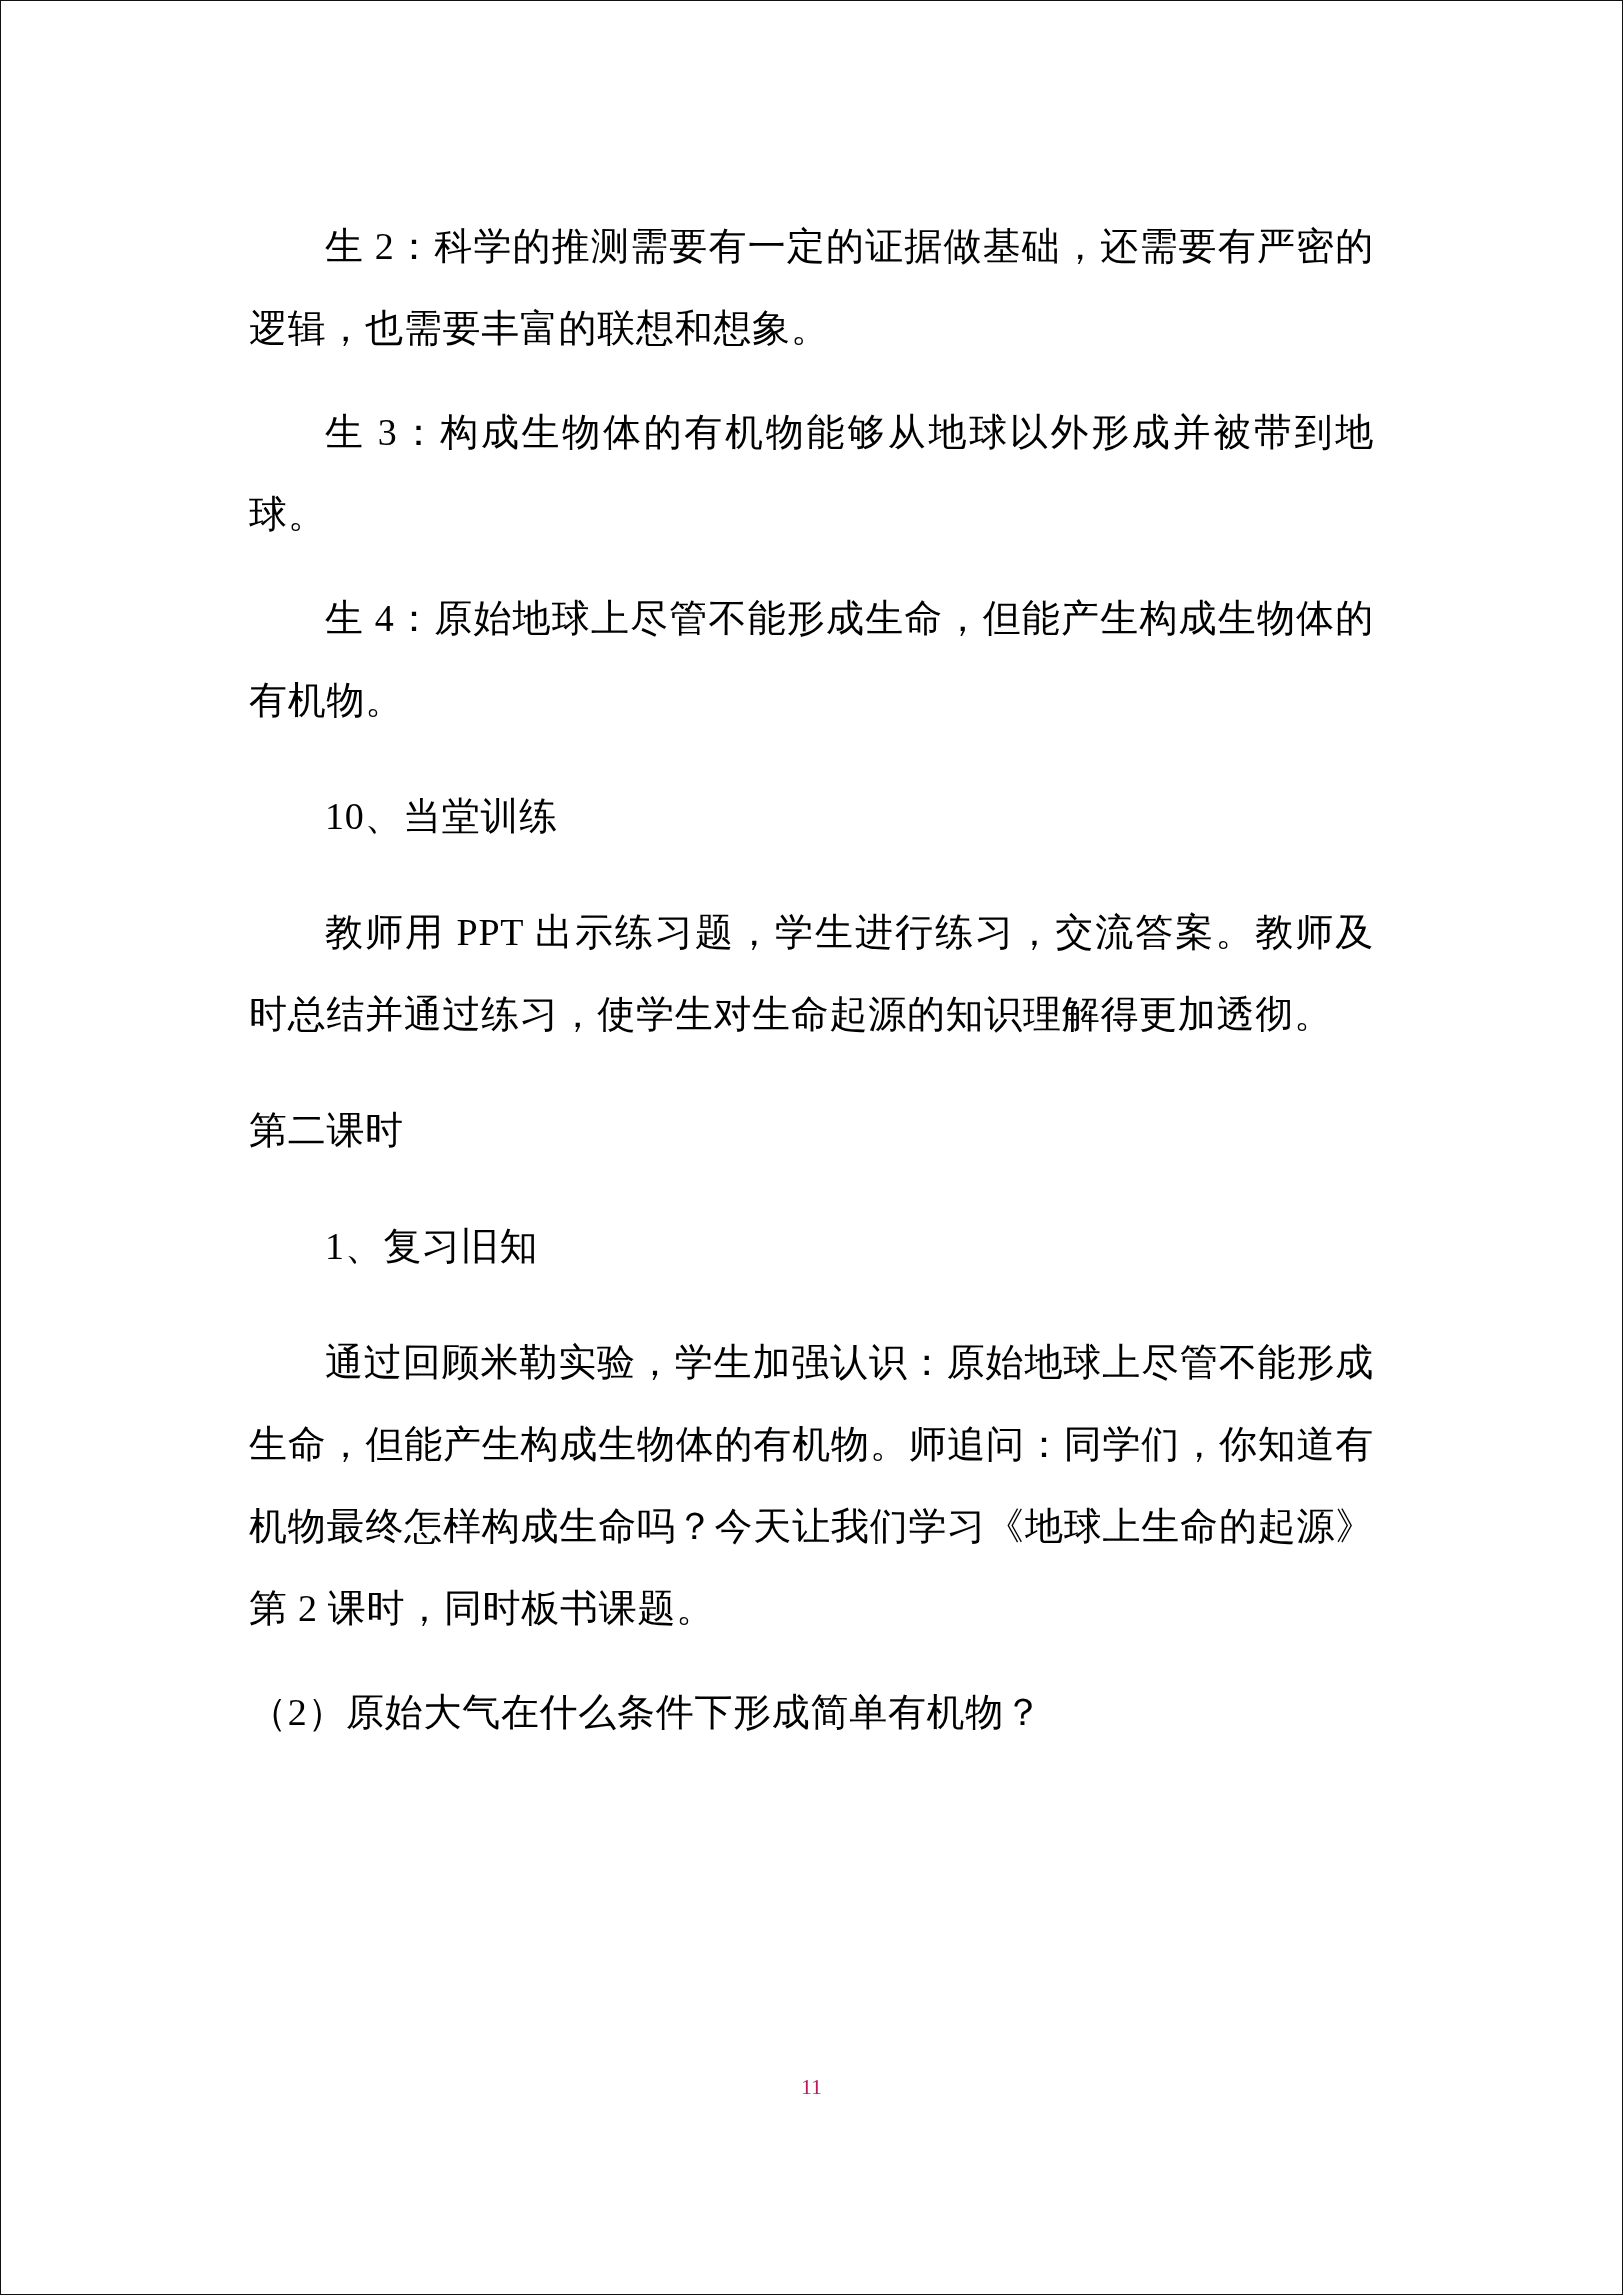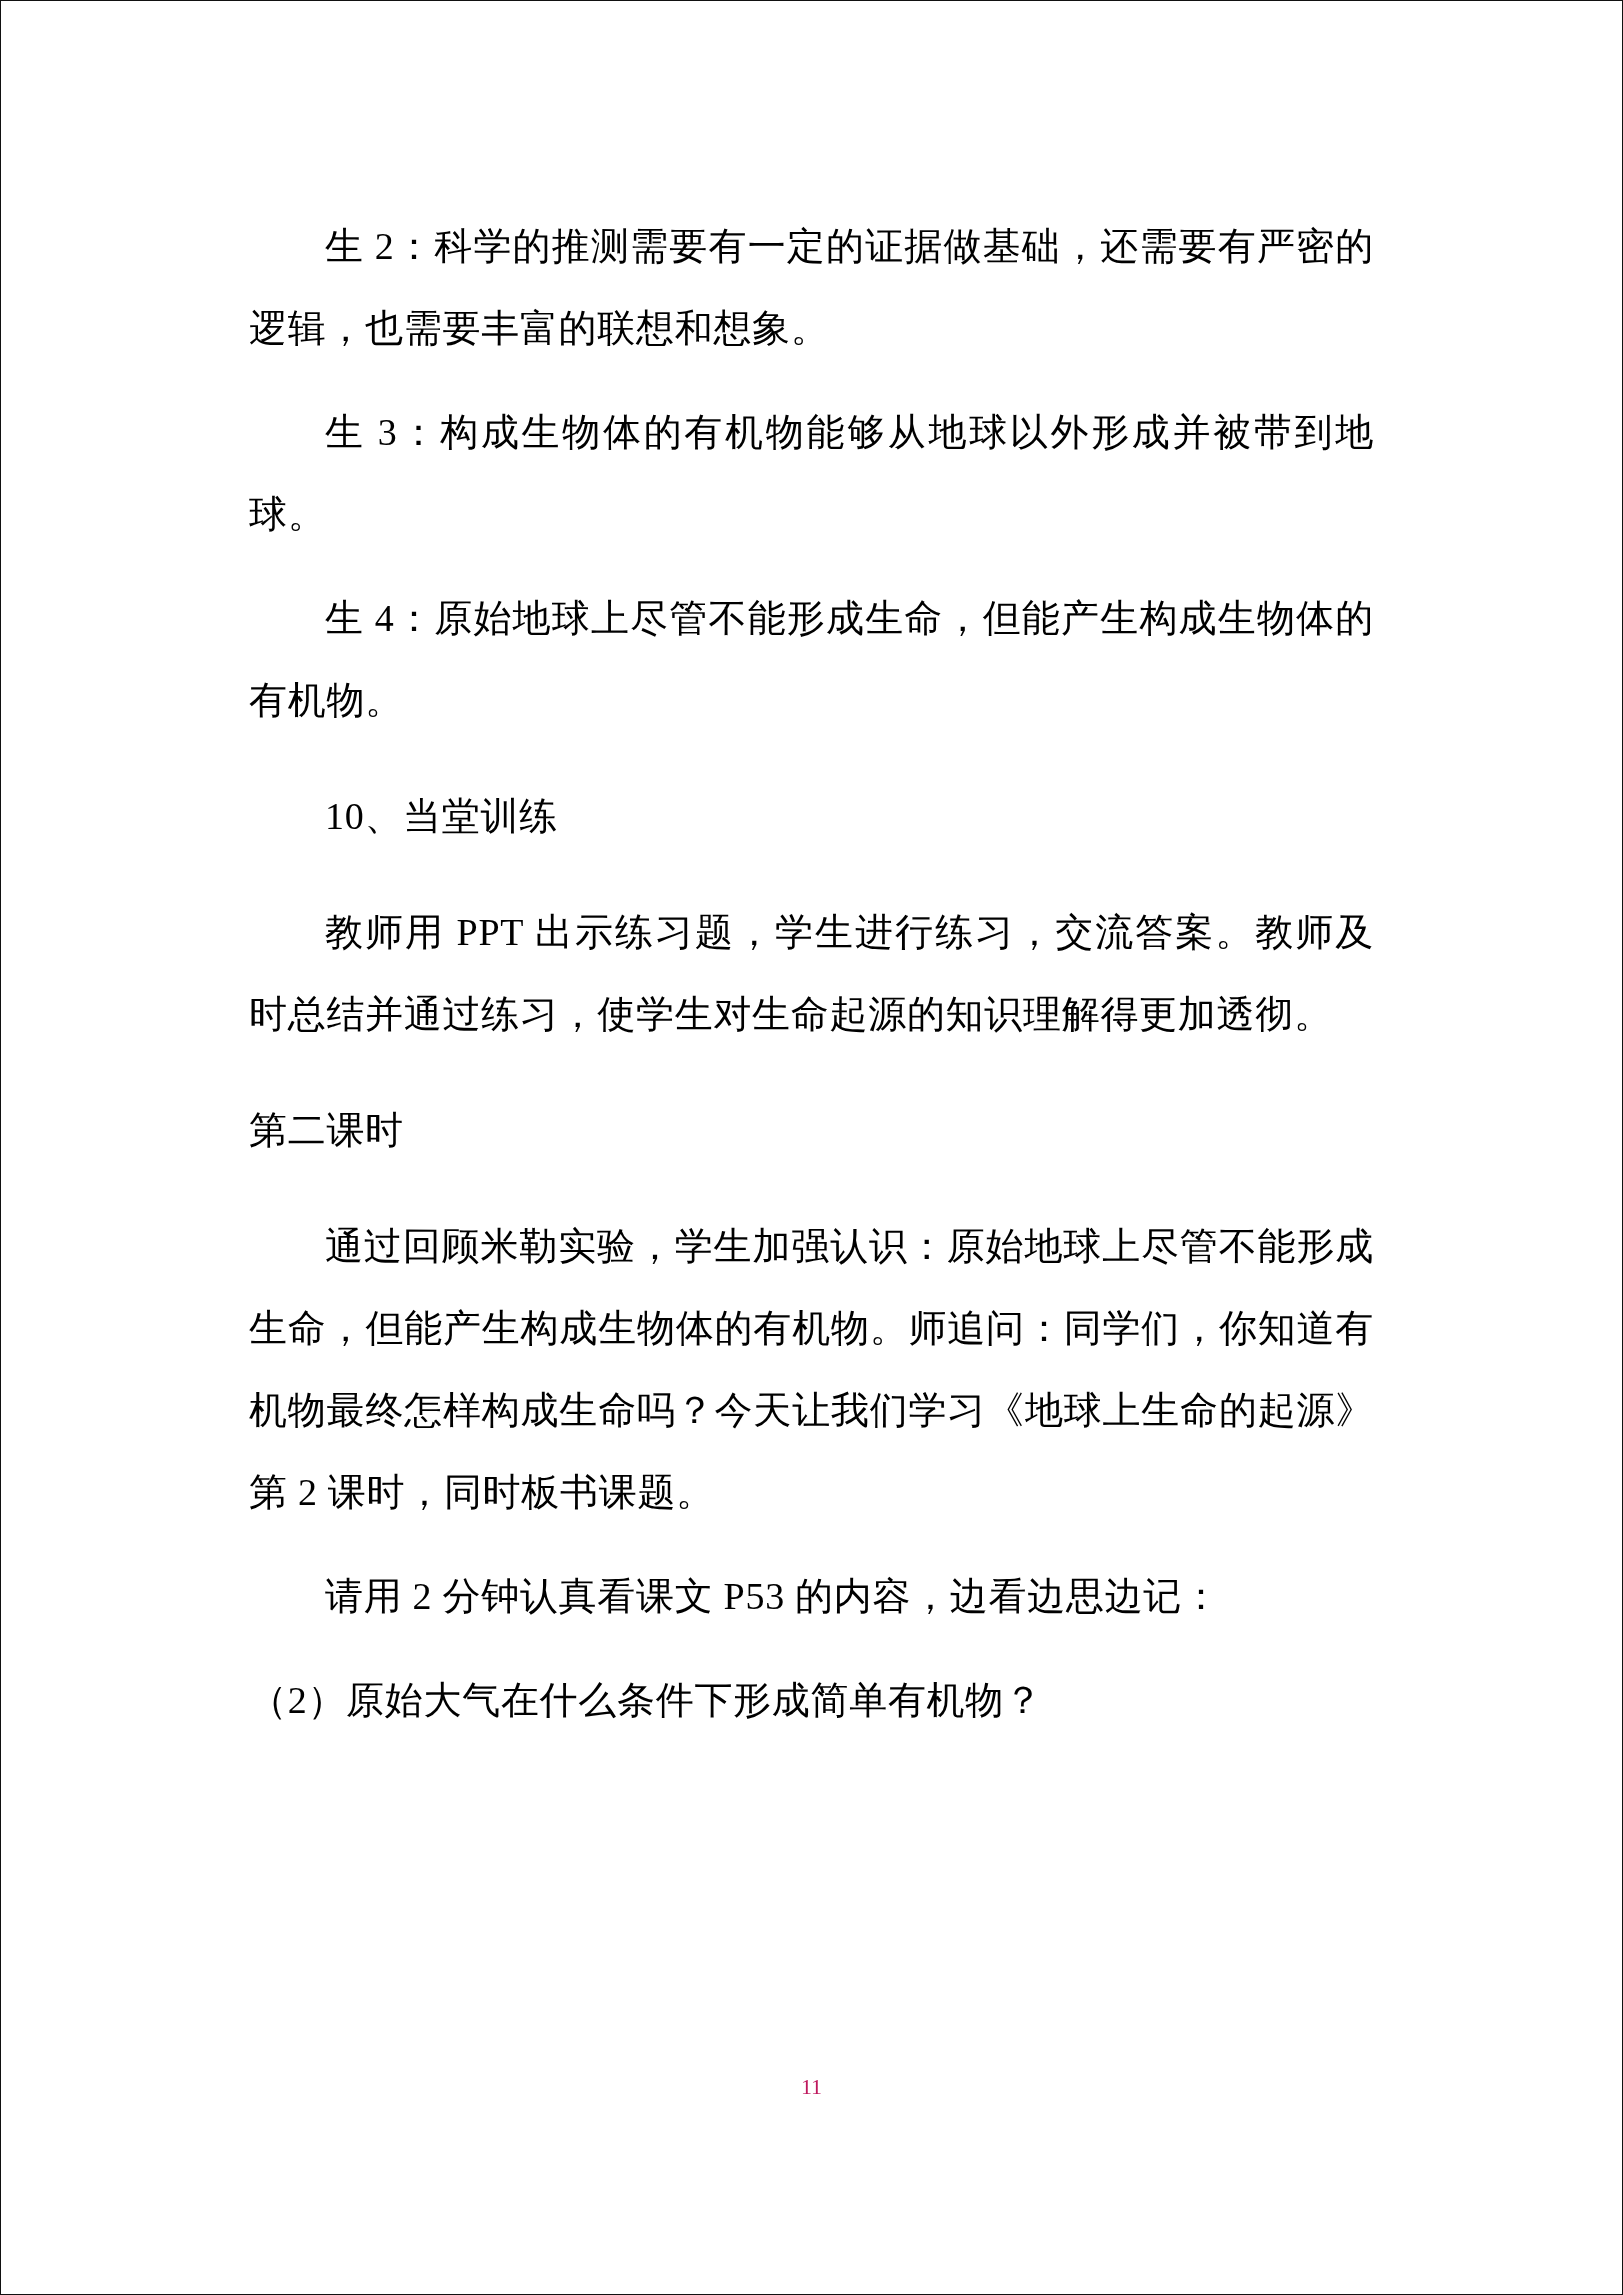--- a/index.html
+++ b/index.html
@@ -71,23 +71,23 @@
   <div class="para indent">生 3：构成生物体的有机物能够从地球以外形成并被带到地球。</div>
 
   <div class="para indent">生 4：原始地球上尽管不能形成生命，但能产生构成生物体的有机物。</div>
 
   <div class="para indent heading">10、当堂训练</div>
 
   <div class="para indent">教师用 PPT 出示练习题，学生进行练习，交流答案。教师及时总结并通过练习，使学生对生命起源的知识理解得更加透彻。</div>
 
   <div class="para heading center">第二课时</div>
 
+  <div class="para indent heading">1、复习旧知</div>
 
   <div class="para indent">通过回顾米勒实验，学生加强认识：原始地球上尽管不能形成生命，但能产生构成生物体的有机物。师追问：同学们，你知道有机物最终怎样构成生命吗？今天让我们学习《地球上生命的起源》第 2 课时，同时板书课题。</div>
 
 
-  <div class="para indent">请用 2 分钟认真看课文 P53 的内容，边看边思边记：</div>
 
   <div class="para">（2）原始大气在什么条件下形成简单有机物？</div>
 </div>
 
 <div class="page-number">11</div>
 
 
 </body></html>

